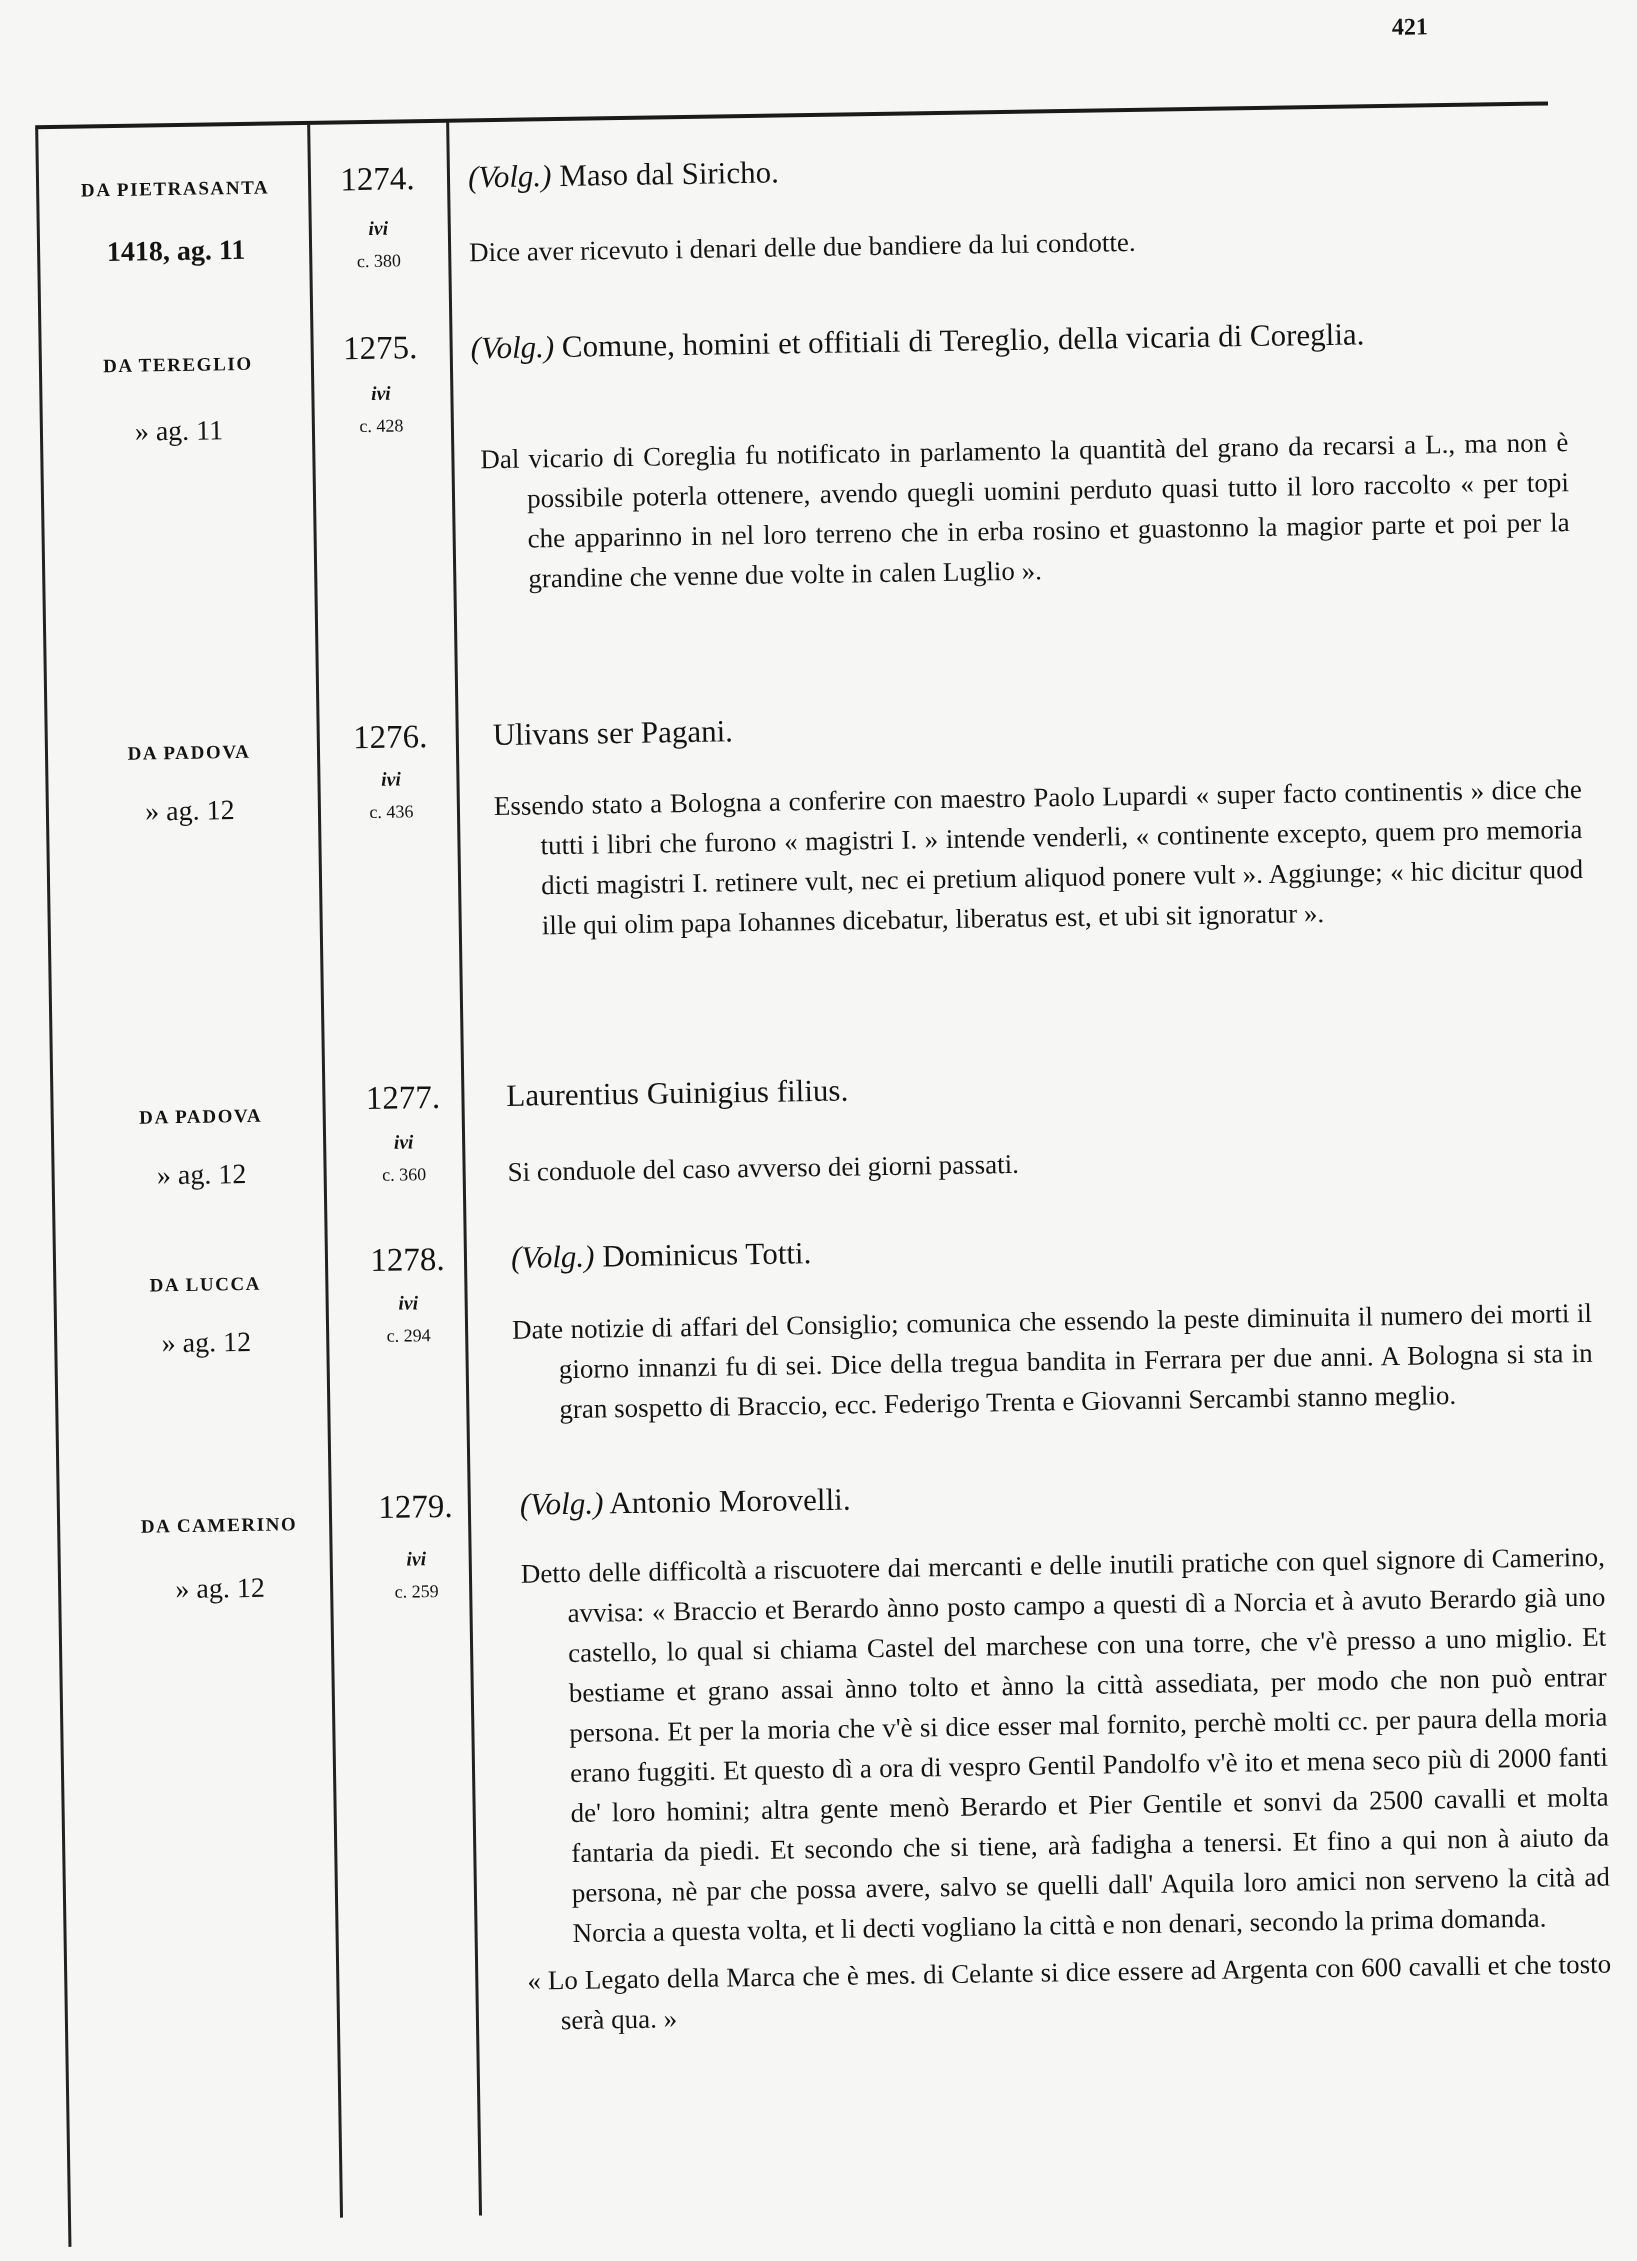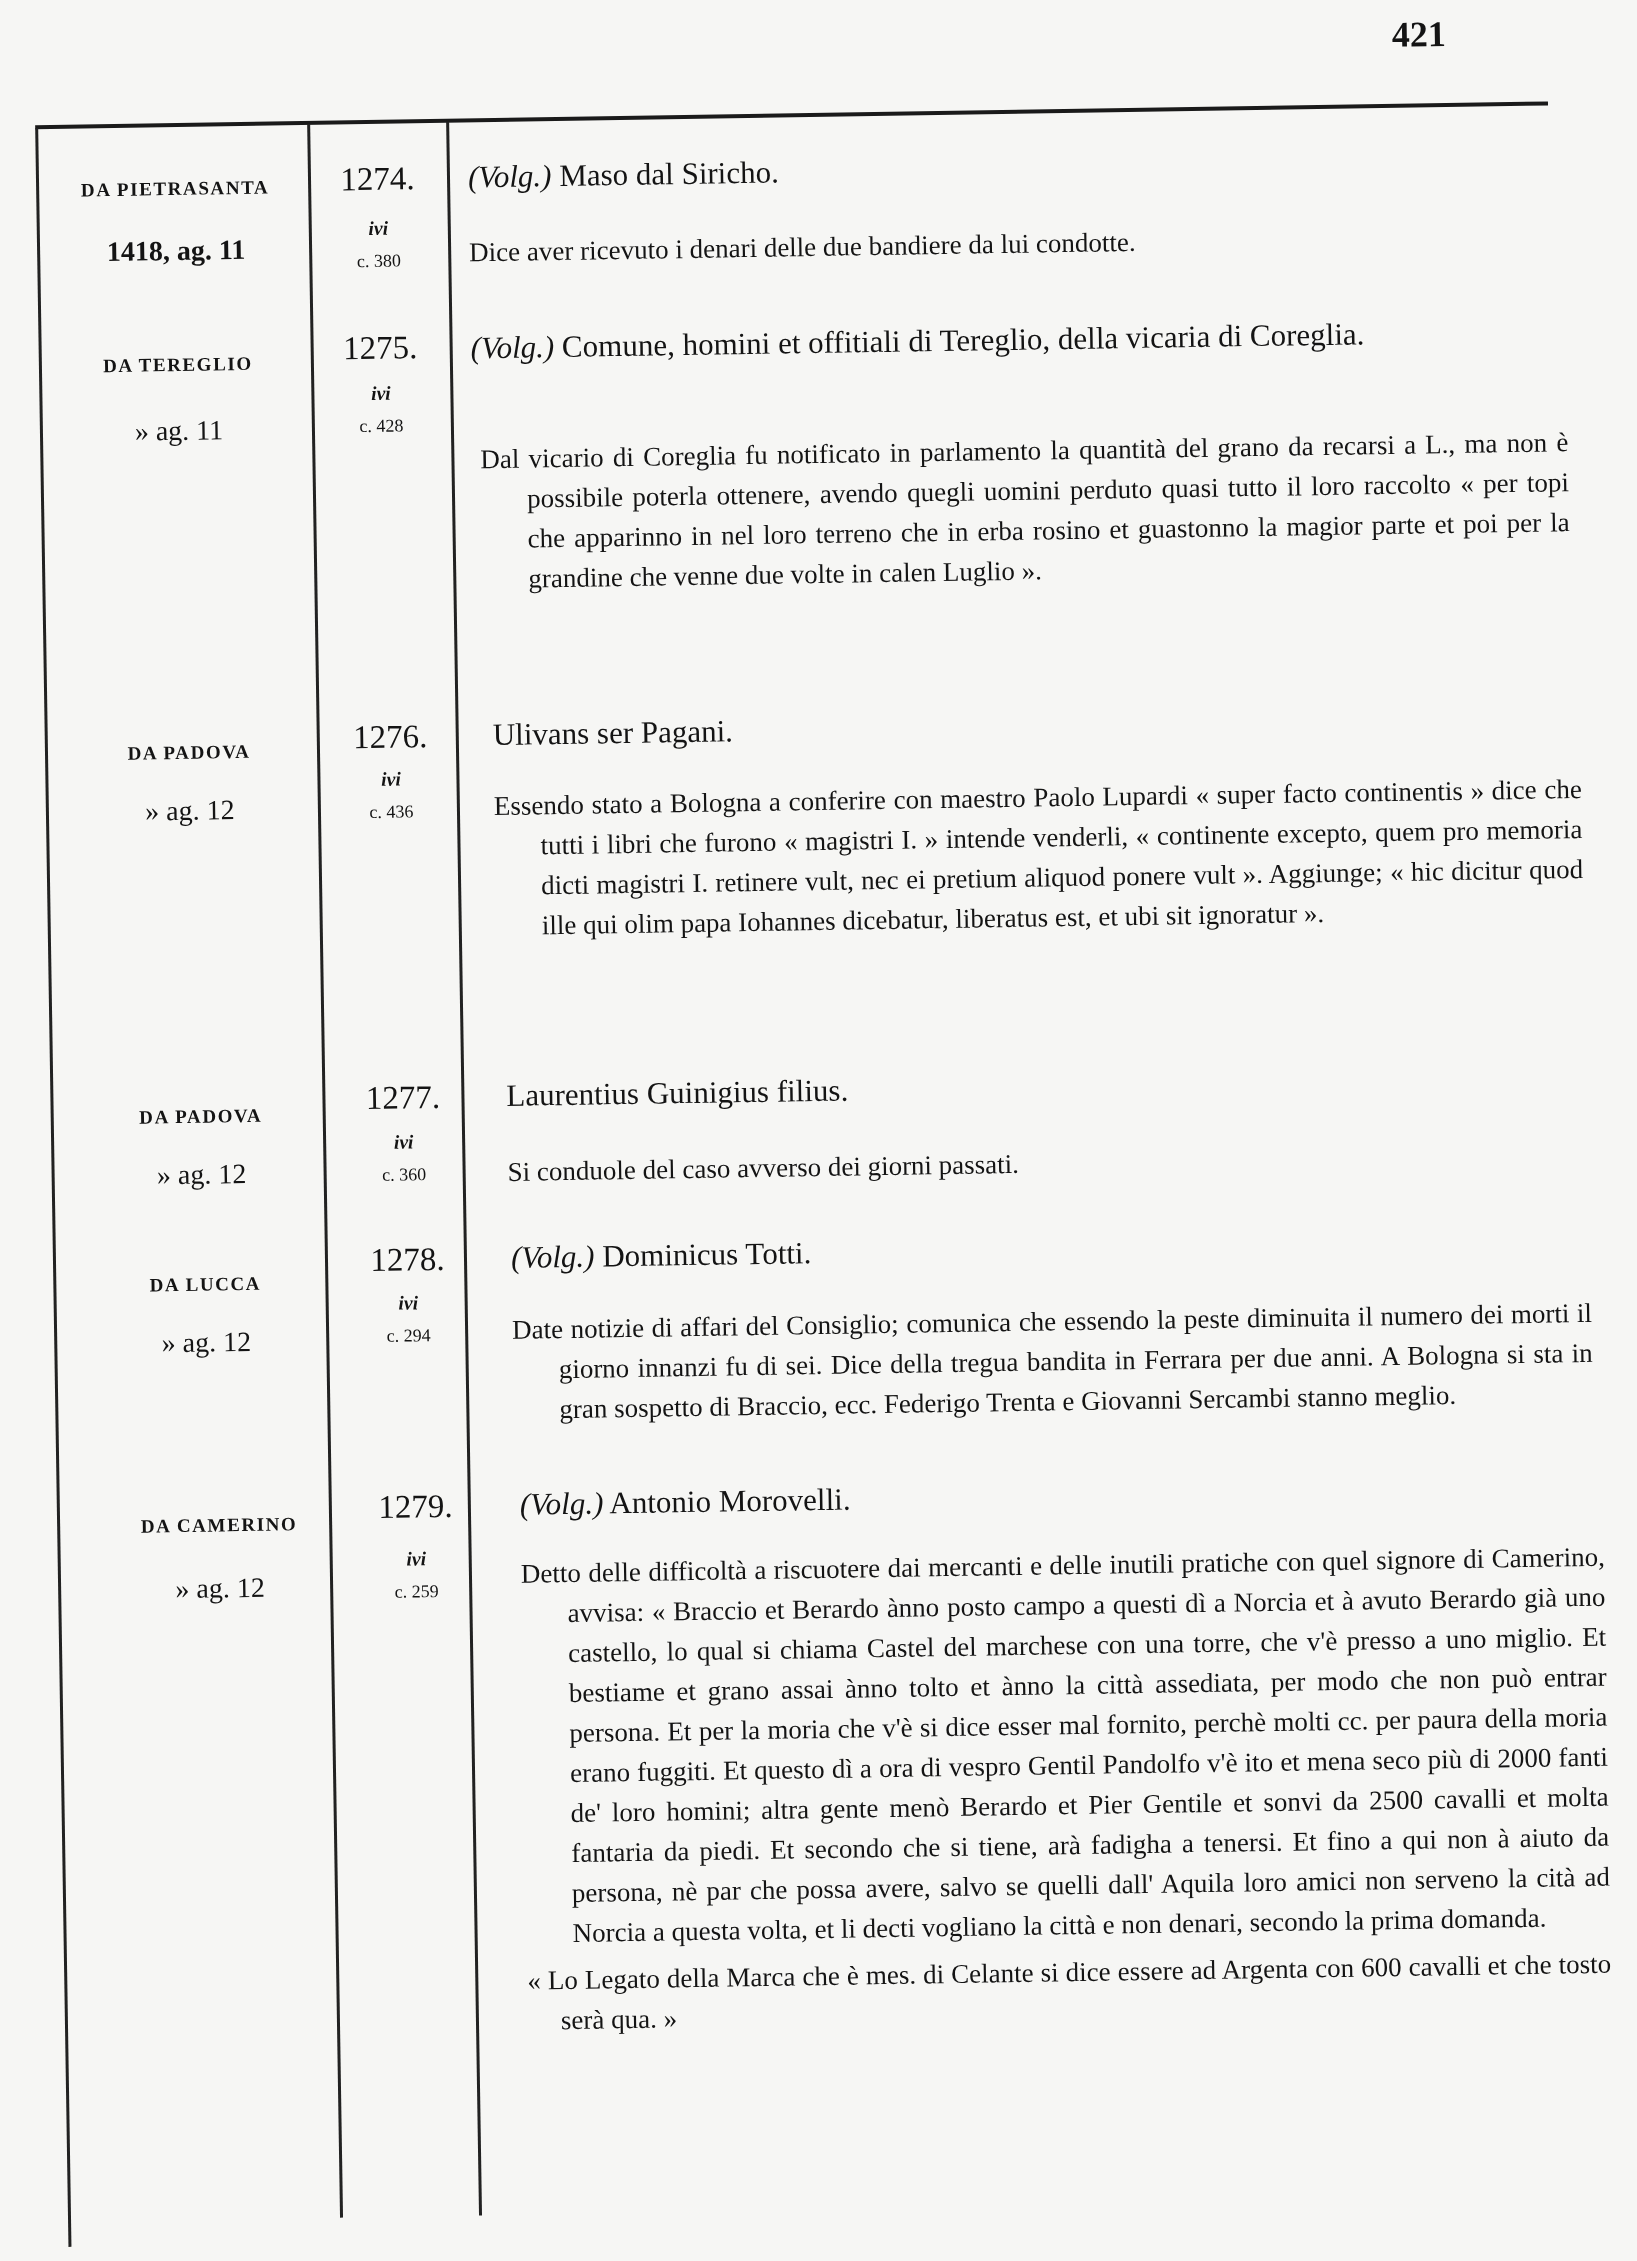--- a/index.html
+++ b/index.html
@@ -4,21 +4,21 @@
 <style>
   html, body { margin:0; padding:0; }
   body {
     width:1638px; height:2261px; overflow:hidden;
     background:#f6f6f4;
     font-family:"DejaVu Serif", "Liberation Serif", serif;
     color:#141414;
     position:relative;
   }
   .page { position:absolute; left:0; top:0; width:1638px; height:2261px; transform:rotate(-0.9deg); transform-origin:818px 1129px; }
-  .pagenum { position:absolute; left:1409px; top:23px; font-size:36px; font-weight:bold; font-family:"Liberation Serif", serif; }
+  .pagenum { position:absolute; left:1409px; top:23px; font-size:24px; font-weight:bold; font-family:"Liberation Serif", serif; }
   .toprule { position:absolute; left:51px; top:113px; width:1513px; height:4.1px; background:#1a1a1a; }
   .vline { position:absolute; width:2.5px; background:#222; }
   .place { position:absolute; font-size:19px; font-weight:bold; letter-spacing:1.6px; text-align:center; font-family:"Liberation Serif", serif; }
   .date { position:absolute; font-size:28px; text-align:center; font-family:"Liberation Serif", serif; }
   .date b { font-weight:bold; }
   .num { position:absolute; font-size:33px; text-align:center; font-family:"Liberation Serif", serif; width:123px; }
   .ivi { position:absolute; font-size:19.6px; font-style:italic; font-weight:bold; text-align:center; width:123px; font-family:"Liberation Serif", serif; }
   .carta { position:absolute; font-size:18px; text-align:center; width:123px; font-family:"Liberation Serif", serif; }
   .title { position:absolute; font-size:31px; font-family:"Liberation Serif", serif; white-space:nowrap; }
   .title i { font-style:italic; }

